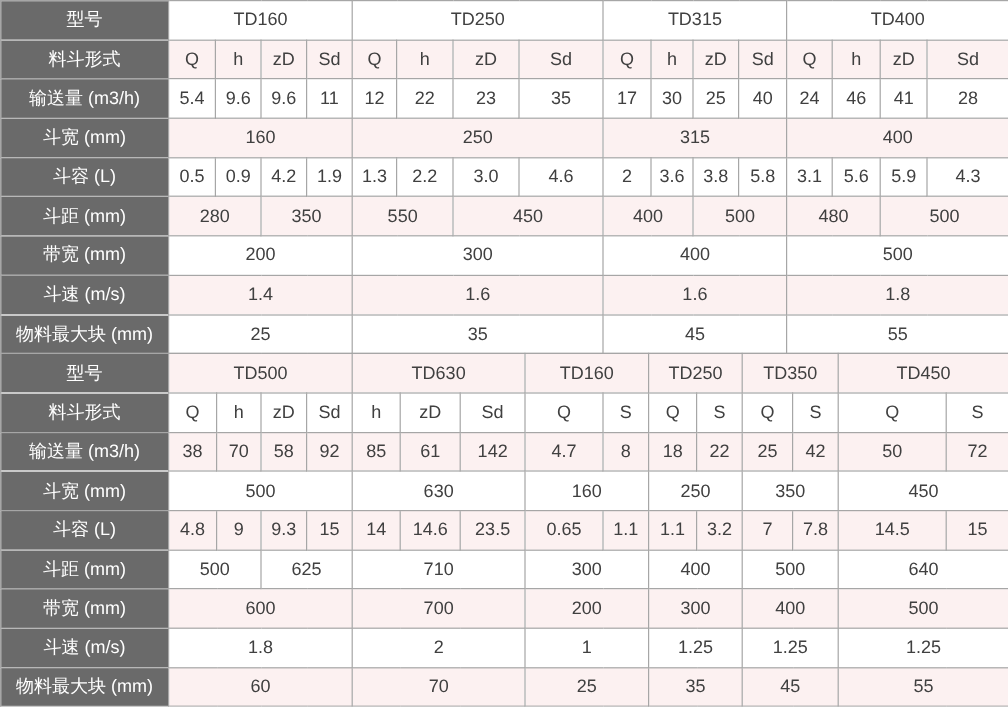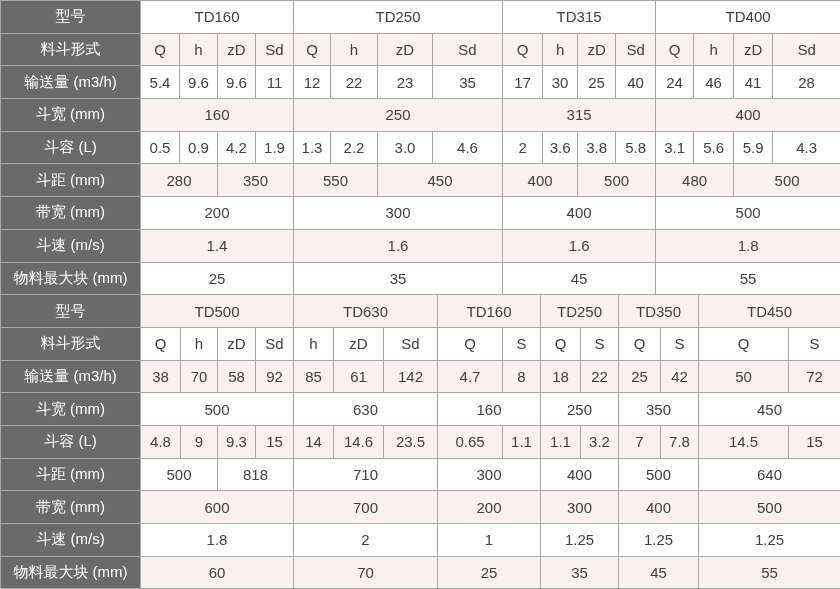--- a/index.html
+++ b/index.html
@@ -258,21 +258,21 @@
             <td>1.1</td>
             <td>3.2</td>
             <td>7</td>
             <td>7.8</td>
             <td>14.5</td>
             <td>15</td>
           </tr>
           <tr class="white">
             <td class="label">斗距 (mm)</td>
             <td colspan="2">500</td>
-            <td colspan="2">818</td>
+            <td colspan="2">625</td>
             <td colspan="3">710</td>
             <td colspan="2">300</td>
             <td colspan="2">400</td>
             <td colspan="2">500</td>
             <td colspan="2">640</td>
           </tr>
           <tr class="pink">
             <td class="label">带宽 (mm)</td>
             <td colspan="4">600</td>
             <td colspan="3">700</td>

